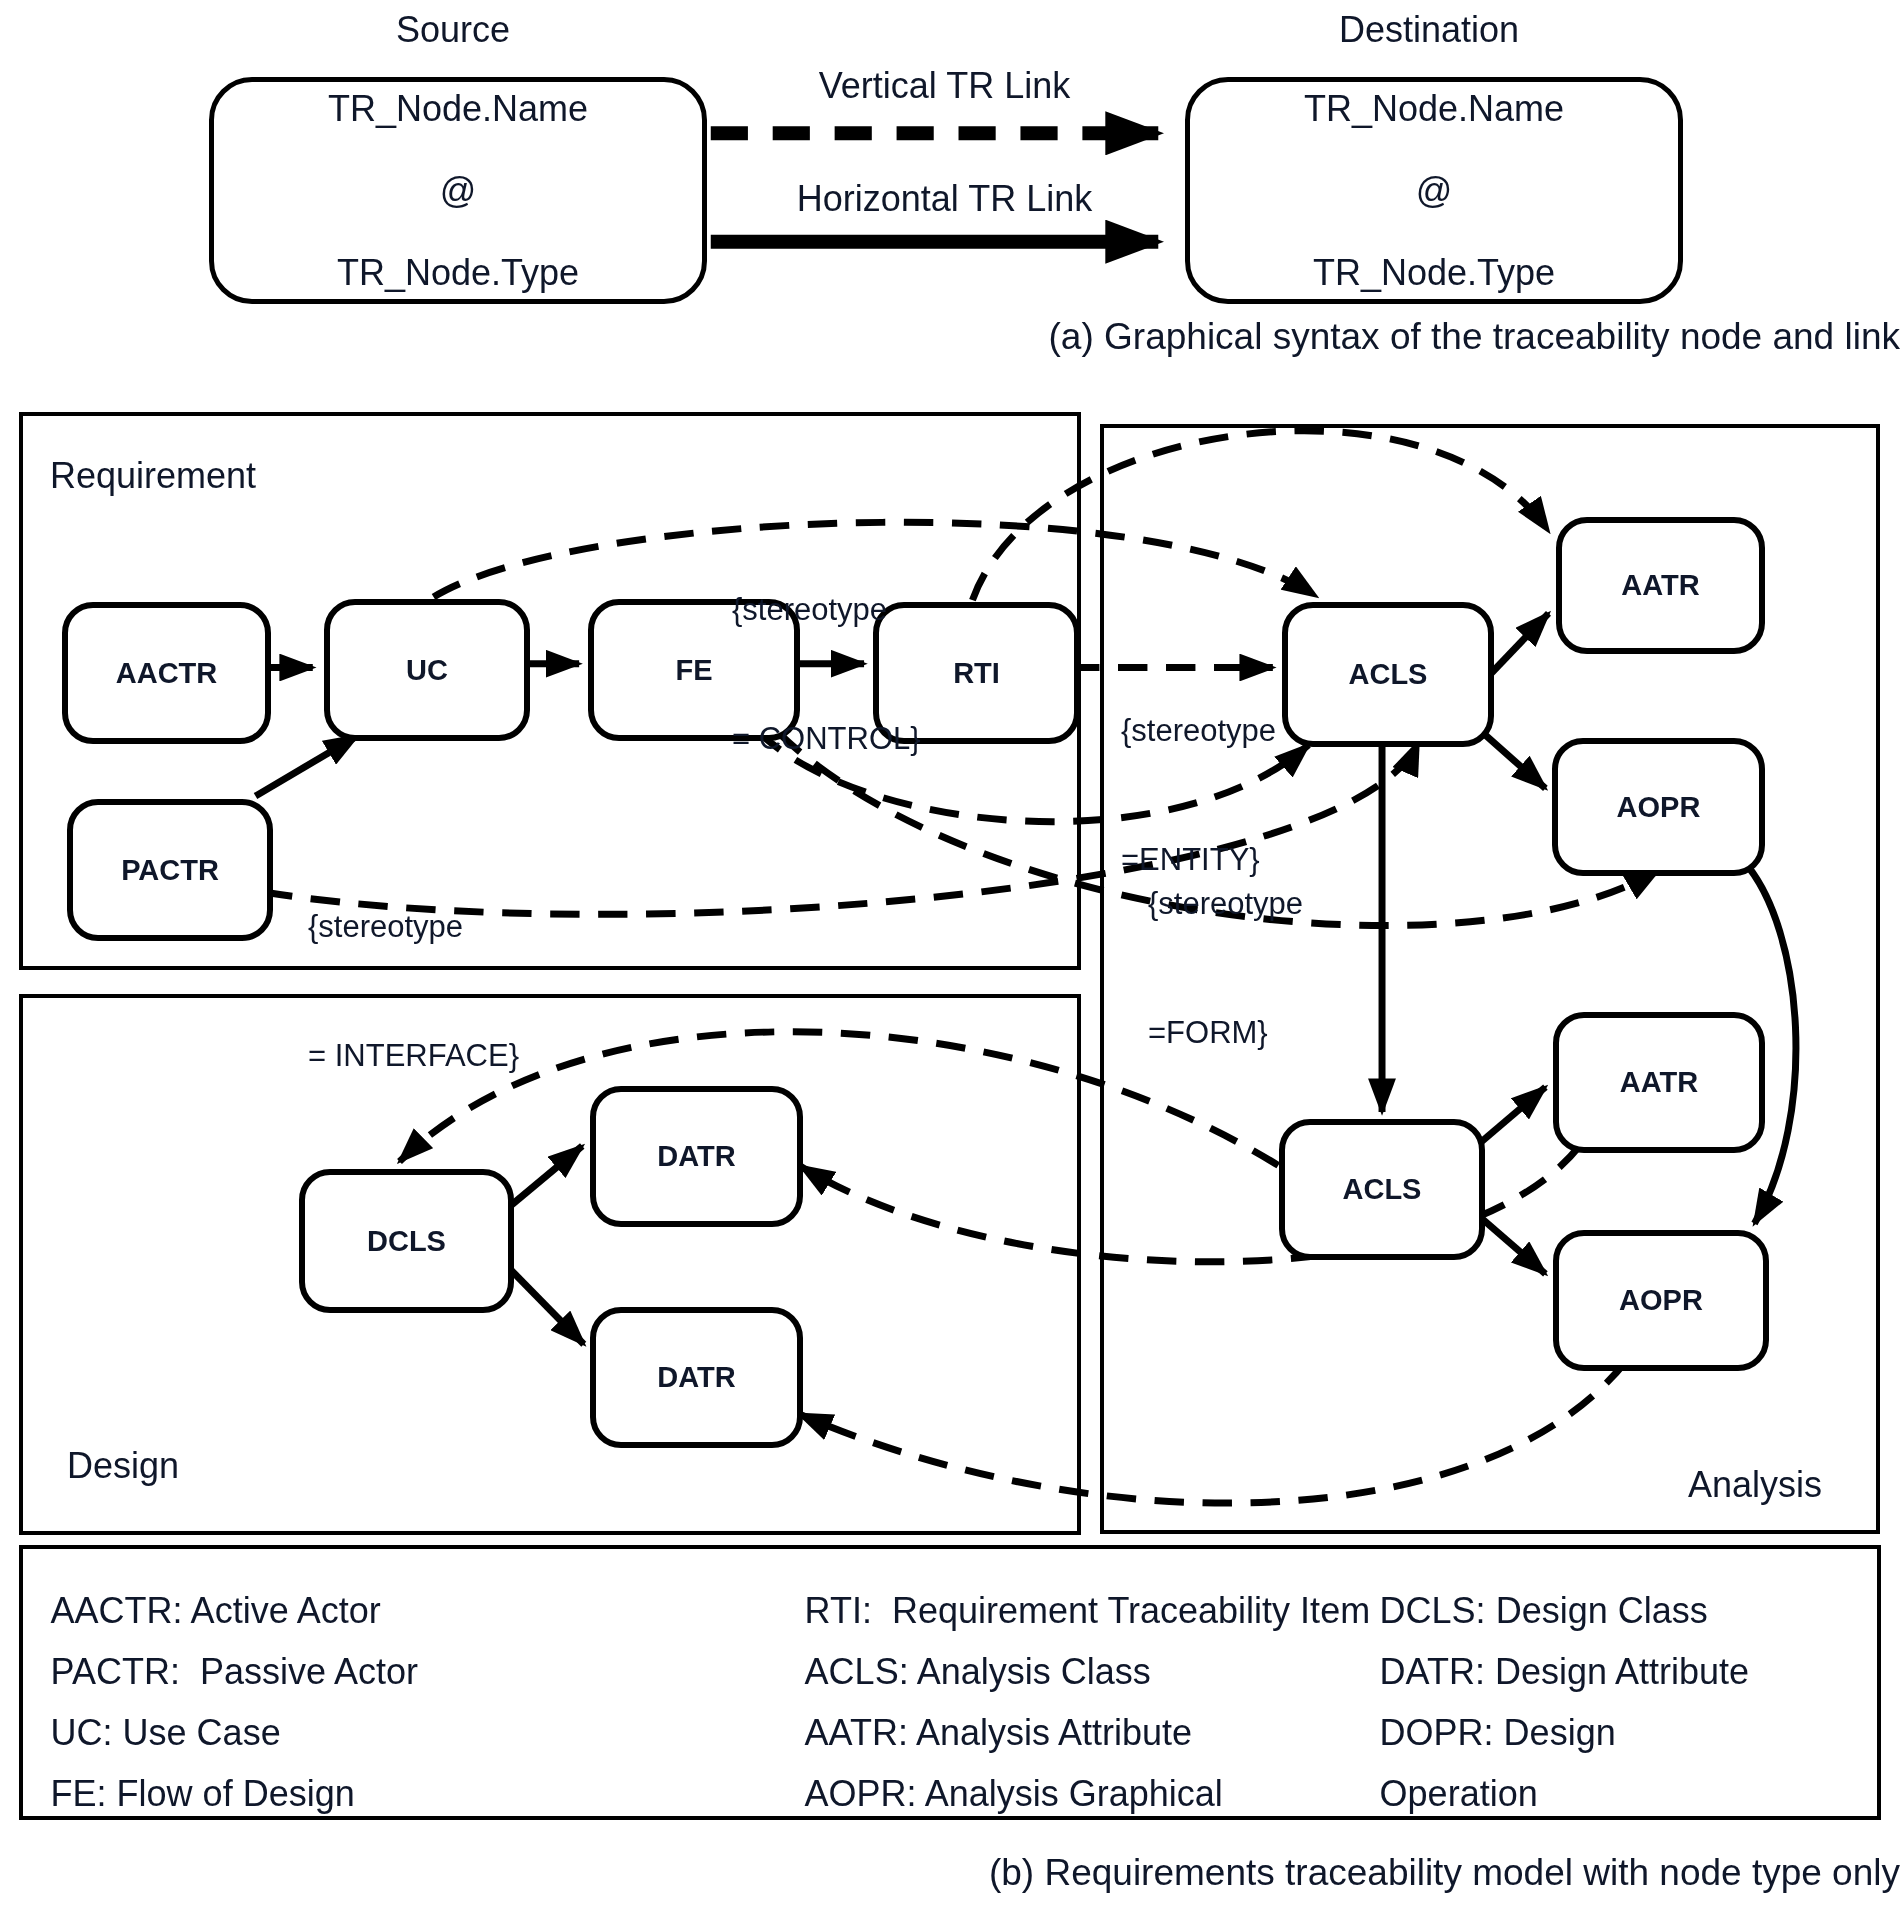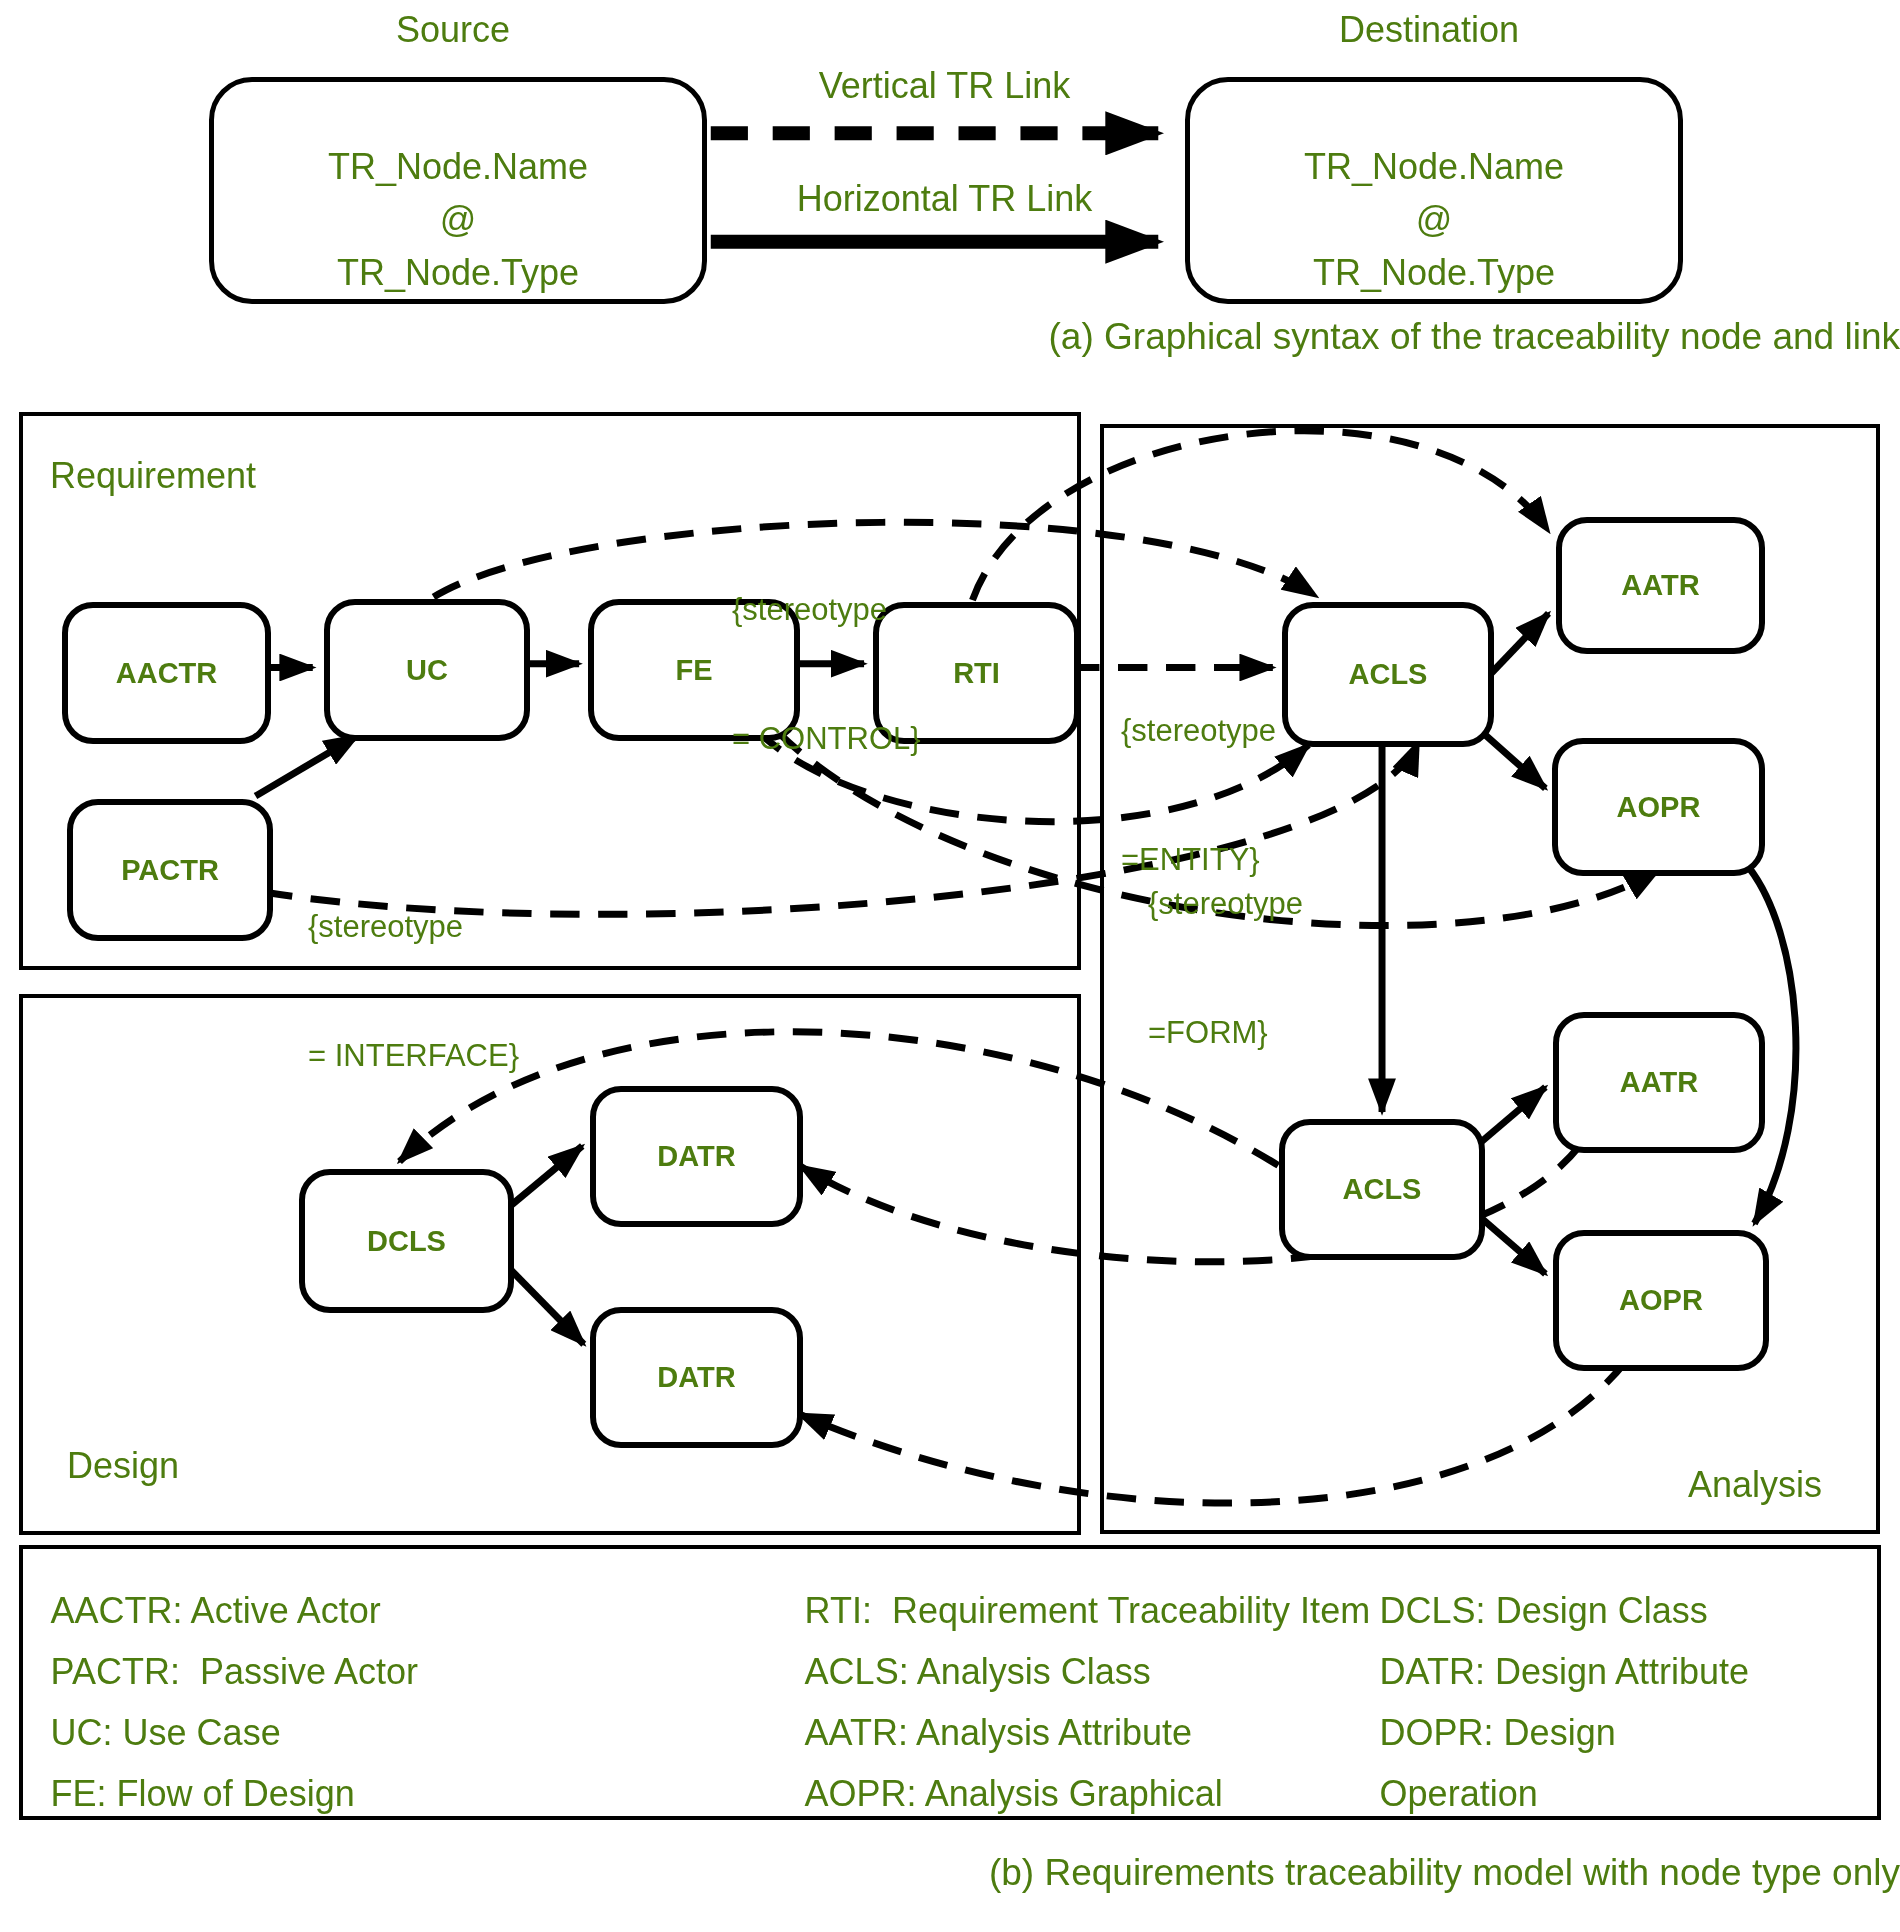--- a/index.html
+++ b/index.html
@@ -1,21 +1,21 @@
 <!DOCTYPE html>
 <html style="font-size:12.4px"><head>
 <meta charset="utf-8">
 <style>
   html,body{margin:0;padding:0;background:#fff;}
   .canvas{position:relative;width:1900px;height:1932px;background:#fff;
-          font-family:"Liberation Sans",sans-serif;color:#4d7c0f;overflow:hidden;}
+          font-family:"Liberation Sans",sans-serif;color:#0f172a;overflow:hidden;}
   
   .lbl{position:absolute;font-size:36px;text-align:center;}
   .abox{position:absolute;width:488px;height:217px;border:5.4px solid #000;border-radius:43px;
-        background:#fff;display:flex;flex-direction:column;justify-content:flex-end;align-items:center;
+        background:#fff;display:flex;flex-direction:column;justify-content:space-between;align-items:center;
         font-size:36px;line-height:53px;}
   .caption{position:absolute;left:0;width:100%;text-align:right;font-size:37px;}
   
   .region{position:absolute;border:4.6px solid #000;background:transparent;z-index:1;}
   .rlabel{position:absolute;font-size:36px;z-index:2;}
   
   svg.edges{position:absolute;left:0;top:0;z-index:3;}
   
   .node{position:absolute;border:6.2px solid #000;border-radius:31px;background:#fff;
         display:flex;align-items:center;justify-content:center;

